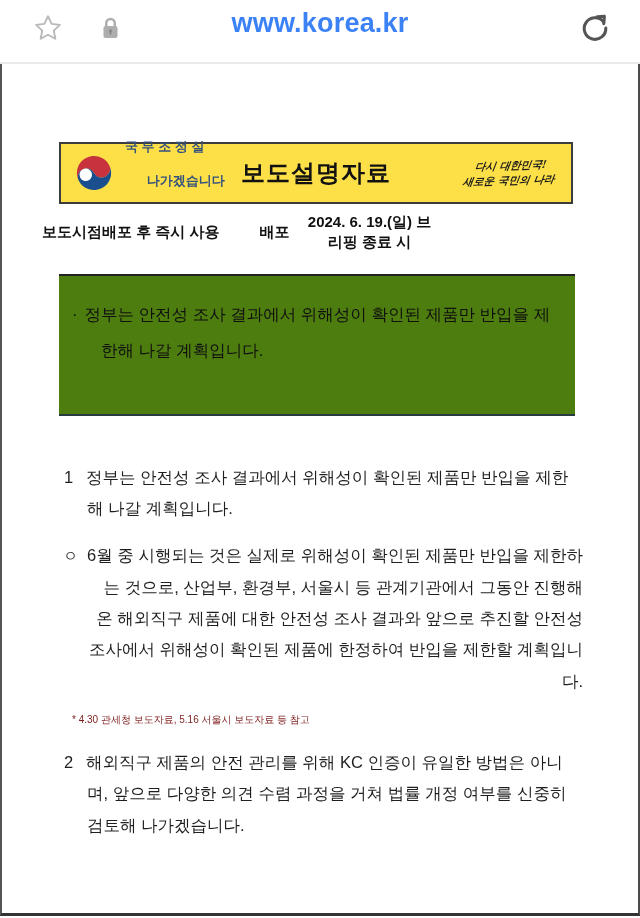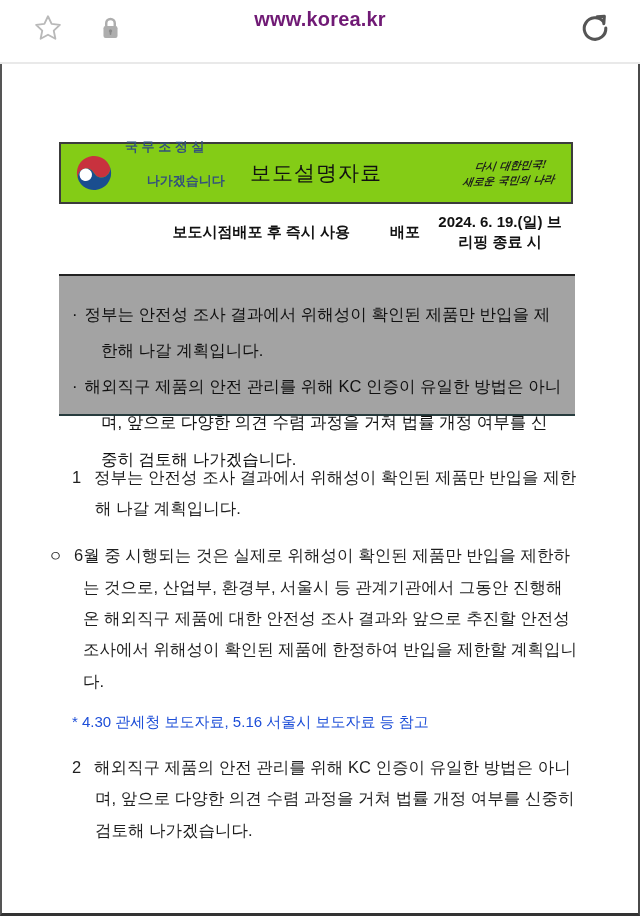--- a/index.html
+++ b/index.html
@@ -5,70 +5,70 @@
   * { margin:0; padding:0; box-sizing:border-box; }
   html,body { width:640px; height:918px; background:#ffffff; overflow:hidden;
               font-family:"Liberation Sans", sans-serif; }
 
   
   .toolbar { position:relative; height:64px; background:#ffffff;
              border-bottom:2px solid #e9e9e9; }
   .tb-left { position:absolute; left:33px; top:0; height:56px;
              display:flex; align-items:center; gap:38px; }
   .tb-url  { position:absolute; left:50%; top:8px; transform:translateX(-50%);
-             font-size:20px; font-weight:bold; color:#701a75; letter-spacing:0.2px; }
+             font-size:27px; font-weight:bold; color:#3b82f6; letter-spacing:0.2px; }
   .tb-refresh { position:absolute; right:28px; top:11px; width:34px; height:34px;
                 display:flex; align-items:center; justify-content:center; cursor:pointer; }
   .icon-btn { display:flex; align-items:center; justify-content:center; cursor:pointer; }
 
   
   .doc { position:relative; height:852px; background:#ffffff;
          border-left:2px solid #555; border-right:2px solid #4a4a4a;
          border-bottom:3px solid #333; overflow:hidden; }
 
   
   .hdr-box { position:relative; margin:78px 65px 0 57px; height:62px;
              border:2px solid #3c3c3c; display:flex; align-items:center;
-             padding:0 14px; background:#84cc16; }
+             padding:0 14px; background:#fde047; }
   .hdr-logo { width:38px; height:38px; flex:0 0 auto; }
   .hdr-org { margin-left:12px; color:#33517d; font-weight:bold;
              font-size:13px; line-height:1.3; white-space:pre; }
   .hdr-title { position:absolute; left:50%; top:50%; transform:translate(-50%,-50%);
-               font-size:21px; font-weight:normal; color:#111; letter-spacing:1px; }
+               font-size:24px; font-weight:bold; color:#111; letter-spacing:1px; }
   .hdr-slogan { position:absolute; right:16px; top:14px; text-align:center;
                 font-family:"DejaVu Serif", serif; font-style:italic; font-weight:bold;
                 font-size:10.5px; line-height:1.45; color:#1c1c1c;
                 transform:skewX(-10deg) rotate(-2deg); }
 
   
-  .meta-row { display:flex; align-items:center; justify-content:flex-end;
-              margin:8px 72px 0 0; min-height:40px; }
+  .meta-row { display:flex; align-items:center; justify-content:flex-start;
+              margin:8px 72px 0 0; min-height:40px;padding-left:40px; }
   .meta-row .m-lab { font-size:15px; font-weight:bold; color:#111; }
   .m-gap1 { } .m-gap2 { margin-left:40px; } .m-gap3 { margin-left:14px; }
   .m-date { width:132px; text-align:center; font-size:14.5px; font-weight:bold;
             color:#111; line-height:1.35; }
 
   
-  .hl-box { margin:21px 63px 0 57px; height:142px; background:#a3a3a3;
+  .hl-box { margin:21px 63px 0 57px; height:142px; background:#4d7c0f;
             border-top:2.5px solid #222; border-bottom:2.5px solid #273c3e;
             padding:20px 12px 0 12px; }
   .hl-item { font-size:16.5px; font-weight:500; color:#101010; line-height:2.2;
              padding-left:30px; text-indent:-29px; }
   .hl-item .blt { margin-right:7px; }
 
   
   .body-txt { margin:46px 55px 0 46px; color:#1f1f1f; font-size:16.5px; }
   .para { line-height:1.9; margin-bottom:16px; }
-  .p-num { margin-left:24px; padding-left:23px; text-indent:-23px; }
+  .p-num { margin-left:16px; padding-left:23px; text-indent:-23px; }
   .p-num .num { display:inline-block; width:10px; margin-right:12px; text-indent:0; }
-  .p-sub { padding-left:35px; text-indent:-35px; }
+  .p-sub { padding-left:35px; text-indent:-35px;text-align:right; }
   .p-sub .blt { display:inline-block; width:17px; margin-right:9px; text-indent:0;
                 font-size:15px; }
   sup { font-size:10px; }
-  .footnote { margin:2px 0 20px 24px; font-size:15px; color:#1d4ed8; }
+  .footnote { margin:2px 0 20px 24px; font-size:10px; color:#7f1d1d; }
 
   svg { display:block; }
 </style>
 </head>
 <body>
 
 <div class="toolbar">
   <div class="tb-left">
     <span class="icon-btn">
       <svg width="30" height="30" viewBox="0 0 24 24">
@@ -117,21 +117,20 @@
 
   <div class="meta-row">
     <span class="m-lab">보도시점</span>
     <span class="m-lab m-gap1">배포 후 즉시 사용</span>
     <span class="m-lab m-gap2">배포</span>
     <span class="m-lab m-gap3 m-date">2024. 6. 19.(일) 브리핑 종료 시</span>
   </div>
 
   <div class="hl-box">
     <div class="hl-item"><span class="blt">·</span><span>정부는 안전성 조사 결과에서 위해성이 확인된 제품만 반입을 제한해 나갈 계획입니다.</span></div>
-    <div class="hl-item"><span class="blt">·</span><span>해외직구 제품의 안전 관리를 위해 KC 인증이 유일한 방법은 아니며, 앞으로 다양한 의견 수렴 과정을 거쳐 법률 개정 여부를 신중히 검토해 나가겠습니다.</span></div>
   </div>
 
   <div class="body-txt">
 
     <div class="para p-num"><span class="num">1</span><span>정부는 안전성 조사 결과에서 위해성이 확인된 제품만 반입을 제한해 나갈 계획입니다.</span></div>
 
     <div class="para p-sub"><span class="blt">ㅇ</span><span>6월 중 시행되는 것은 실제로 위해성이 확인된 제품만 반입을 제한하는 것으로, 산업부, 환경부, 서울시 등 관계기관에서 그동안 진행해 온 해외직구 제품에 대한 안전성 조사 결과와 앞으로 추진할 안전성 조사에서 위해성이 확인된 제품에 한정하여 반입을 제한할 계획입니다.</span></div>
 
 
     <div class="footnote">* 4.30 관세청 보도자료, 5.16 서울시 보도자료 등 참고</div>

